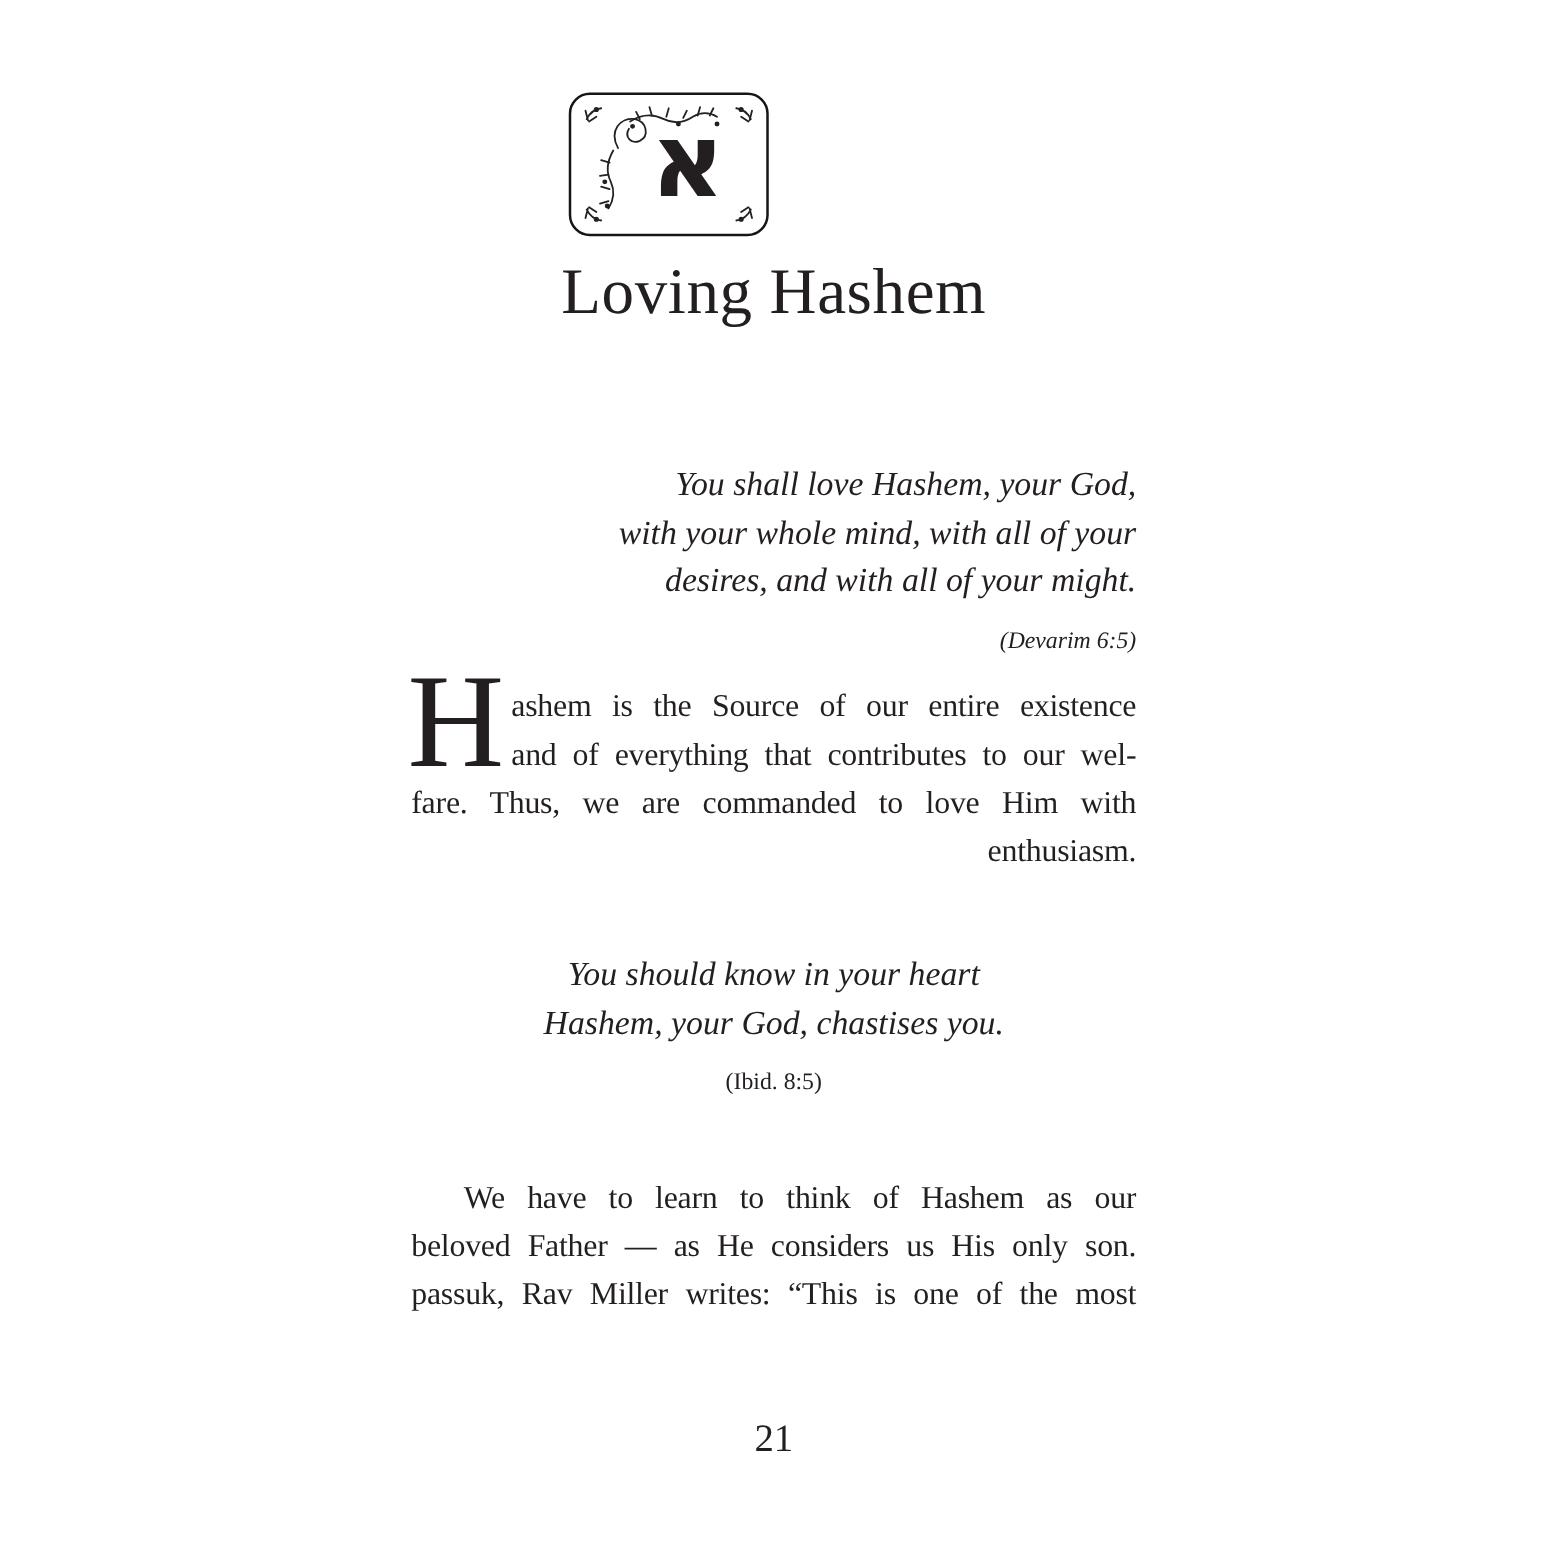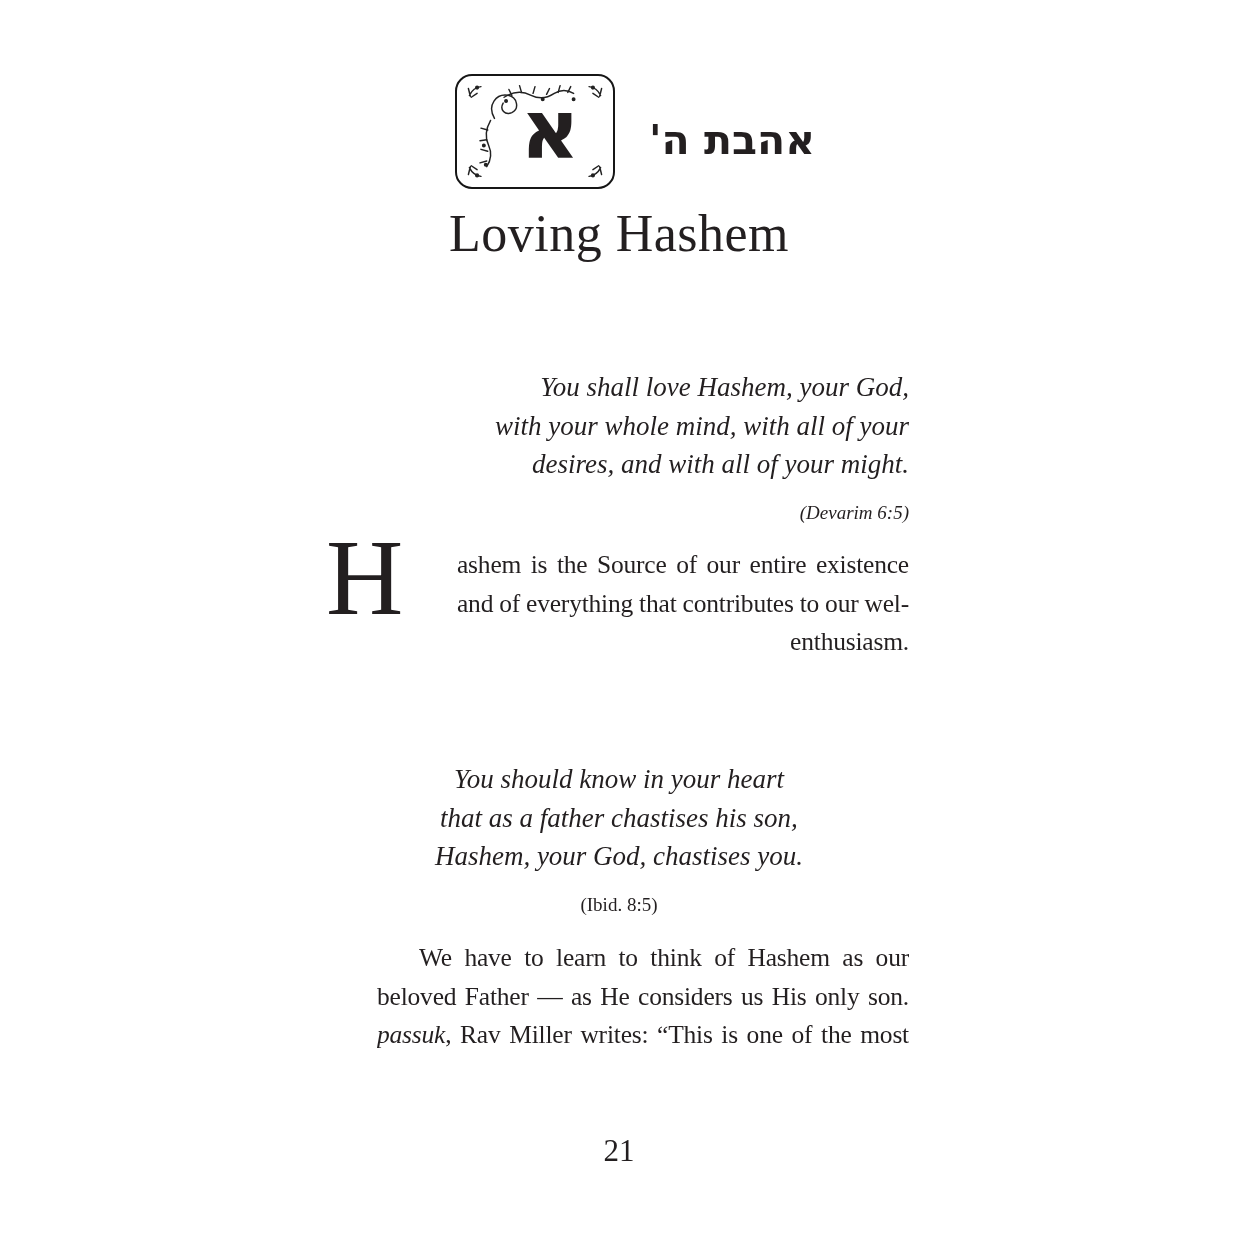--- a/index.html
+++ b/index.html
@@ -31,33 +31,33 @@
   
   .verse{text-align:center;font-style:italic;font-size:27px;line-height:38.5px;}
   .verse-1{top:368px;text-align:right;}
   .verse-2{top:760px;}
   .verse-source{font-size:19px;margin-top:10px;}
   .roman{font-style:normal;text-align:center;}
 
   
   .para{font-size:25.5px;line-height:38.5px;letter-spacing:-.2px;word-spacing:-1px;}
   .jline{
-    text-align:justify;height:38.5px;overflow:hidden;margin-left:48px;
+    text-align:justify;height:38.5px;overflow:hidden;
   }
   .jline::after{content:"";display:inline-block;width:100%;height:0;}
   .jline.natural{text-align:right;}
   .jline.natural::after{content:none;}
   .para-1{top:546px;position:absolute;}
   .para-1 .pad{padding-left:80px;}
   .dropcap{
     position:absolute;left:-3px;top:-21px;font-size:107px;line-height:1;z-index:1;
   }
   .para-2{top:939px;position:absolute;}
   .indent-first{padding-left:42px;}
-  .it{font-style:italic;}
+  .it{}
 
   .page-number{top:1133px;text-align:center;font-size:31px;}
 </style>
 </head>
 <body>
 
 <div class="page">
 
   <div class="aleph-box">
     <svg viewBox="0 0 160 115" fill="none" stroke="#222222" stroke-width="1.5" stroke-linecap="round">
@@ -80,41 +80,40 @@
       <circle cx="140" cy="103" r="1.4" fill="#222"></circle>
       <circle cx="50" cy="26" r="1.3" fill="#222"></circle>
       <circle cx="88" cy="24" r="1.3" fill="#222"></circle>
       <circle cx="120" cy="24" r="1.3" fill="#222"></circle>
       <circle cx="27" cy="72" r="1.3" fill="#222"></circle>
       <circle cx="29" cy="92" r="1.3" fill="#222"></circle>
     </svg>
     <span class="aleph">א</span>
   </div>
 
-  <div class="hebrew-title">אהבת ה'</div>
 
   <div class="col page-title">Loving Hashem</div>
 
   <div class="col verse verse-1">
     <div>You shall love Hashem, your God,</div>
     <div>with your whole mind, with all of your</div>
     <div>desires, and with all of your might.</div>
     <div class="verse-source">(Devarim 6:5)</div>
   </div>
 
   <div class="col para para-1">
     <span class="dropcap">H</span>
     <div class="jline pad">ashem is the Source of our entire existence</div>
     <div class="jline pad">and of everything that contributes to our wel-</div>
+    <div class="jline">fare. Thus, we are commanded to love Him with</div>
     <div class="jline natural">enthusiasm.</div>
   </div>
 
   <div class="col verse verse-2">
     <div>You should know in your heart</div>
-    <div>that as a father chastises his son,</div>
     <div>Hashem, your God, chastises you.</div>
     <div class="verse-source roman">(Ibid. 8:5)</div>
   </div>
 
   <div class="col para para-2">
     <div class="jline indent-first">We have to learn to think of Hashem as our</div>
     <div class="jline">beloved Father — as He considers us His only son.</div>
     <div class="jline"><span class="it">passuk</span><span>, Rav Miller writes: “This is one of the most</span></div>
   </div>
 

